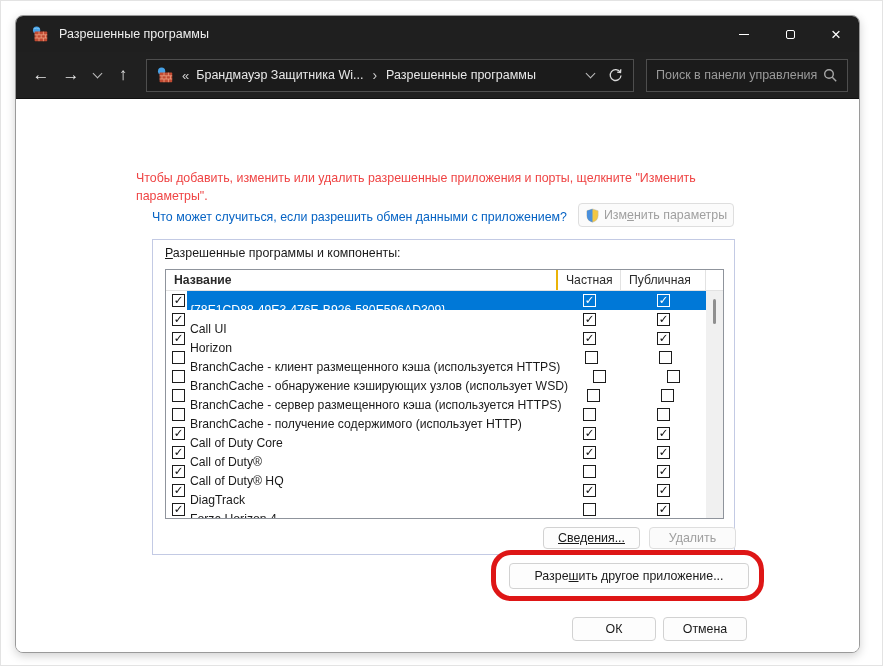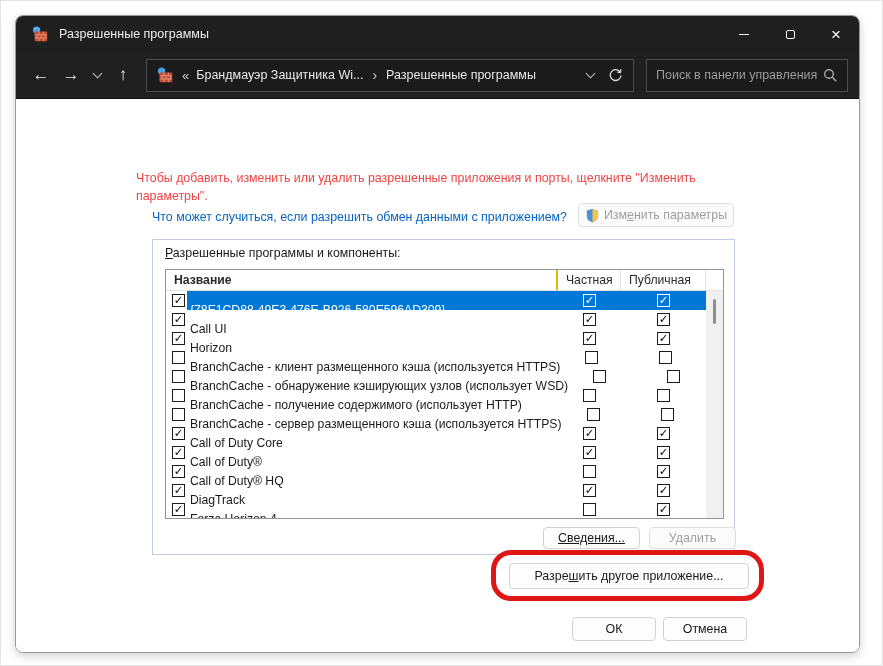--- a/index.html
+++ b/index.html
@@ -266,33 +266,33 @@
                     <span class="cb"></span>
                   </span>
                   <span class="ccell2">
                     <span class="cb"></span>
                   </span>
                 </span>
               </div>
               <div class="row">
                 <span class="cb name-cb"></span>
                 <span class="hl">
+                  <span class="rname">BranchCache - сервер размещенного кэша (используется HTTPS)</span>
+                  <span class="ccell1">
+                    <span class="cb"></span>
+                  </span>
+                  <span class="ccell2">
+                    <span class="cb"></span>
+                  </span>
+                </span>
+              </div>
+              <div class="row">
+                <span class="cb name-cb"></span>
+                <span class="hl">
                   <span class="rname">BranchCache - получение содержимого (использует HTTP)</span>
-                  <span class="ccell1">
-                    <span class="cb"></span>
-                  </span>
-                  <span class="ccell2">
-                    <span class="cb"></span>
-                  </span>
-                </span>
-              </div>
-              <div class="row">
-                <span class="cb name-cb"></span>
-                <span class="hl">
-                  <span class="rname">BranchCache - сервер размещенного кэша (используется HTTPS)</span>
                   <span class="ccell1">
                     <span class="cb"></span>
                   </span>
                   <span class="ccell2">
                     <span class="cb"></span>
                   </span>
                 </span>
               </div>
               <div class="row">
                 <span class="cb name-cb">✓</span>

